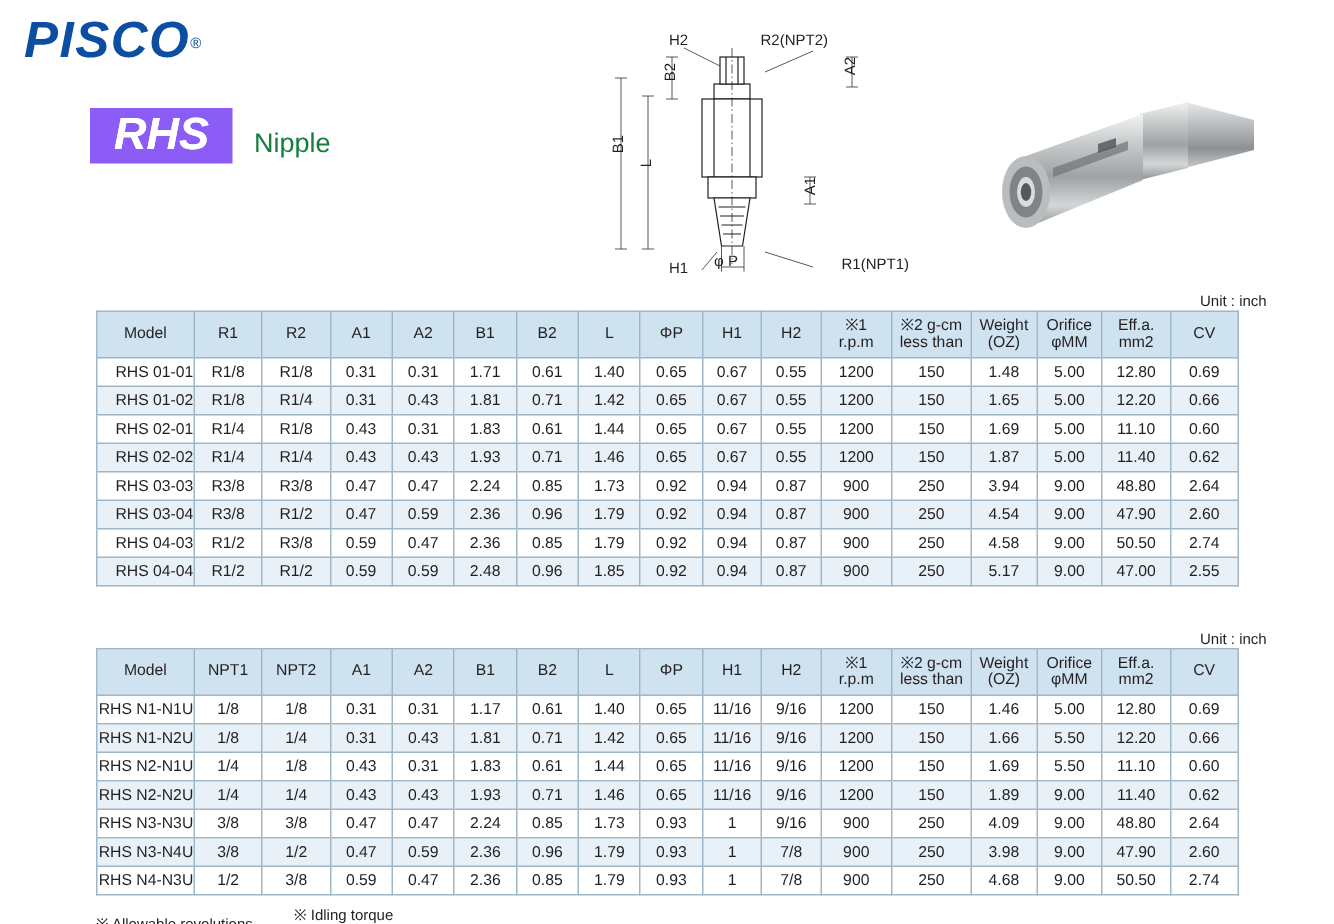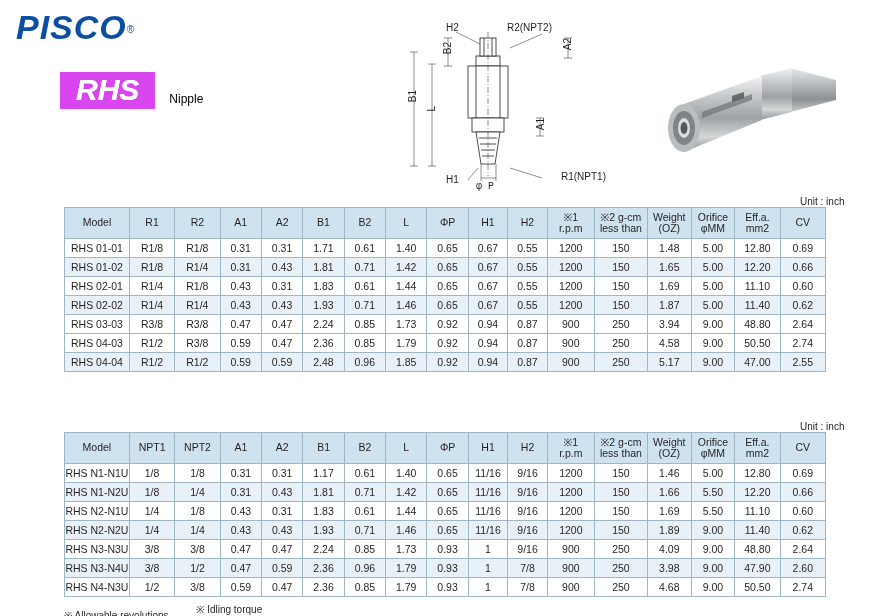--- a/index.html
+++ b/index.html
@@ -12,43 +12,43 @@
   .logo{position:absolute;left:16px;top:8px;}
   .logo-text{
     font-family:"Liberation Sans",sans-serif;
     font-size:34px;font-weight:bold;font-style:italic;
     color:#0b4ea2;letter-spacing:1px;
   }
   .logo-reg{font-size:10px;vertical-align:super;color:#0b4ea2;}
   
   .title-block{position:absolute;left:60px;top:72px;display:flex;align-items:flex-end;}
   .title-badge{
-    background:#d946ef;color:#ffffff;font-size:30px;font-weight:bold;font-style:italic;
+    background:#8b5cf6;color:#ffffff;font-size:30px;font-weight:bold;font-style:italic;
     padding:3px 16px 4px 16px;line-height:1;
     text-shadow:0 0 0 #fff;
   }
-  .title-sub{font-size:12px;color:#000000;margin-left:14px;margin-bottom:3px;}
+  .title-sub{font-size:18px;color:#15803d;margin-left:14px;margin-bottom:3px;}
   
   .drawing{position:absolute;left:390px;top:18px;width:220px;height:175px;}
   .photo{position:absolute;left:640px;top:60px;width:230px;height:120px;}
   
   .unit{position:absolute;font-size:10px;color:#231f20;}
   
   table{
     border-collapse:collapse;font-size:10.5px;color:#231f20;
     position:absolute;
   }
   table td,table th{
     border:1px solid #9fb6c6;text-align:center;vertical-align:middle;
     padding:0;height:18px;font-weight:normal;
   }
   thead th{background:#cfe2f0;height:30px;line-height:1.1;font-size:10.5px;}
   tbody tr.odd td{background:#ffffff;}
   tbody tr.even td{background:#e8f1f8;}
-  tbody td.model{text-align:center;}
+  tbody td.model{text-align:right;}
   .hdr-two{display:block;line-height:1.08;}
   .footnote{position:absolute;font-size:10px;color:#231f20;}
   
   .dtxt{position:absolute;font-size:10px;color:#231f20;font-family:"Liberation Sans",sans-serif;}
   .dtxt.vert{writing-mode:vertical-rl;transform:rotate(180deg);}
 </style>
 </head>
 <body>
 
 <div class="logo">
@@ -113,21 +113,21 @@
     </g>
   </svg>
   <span class="dtxt" style="left:56px;top:4px;">H2</span>
   <span class="dtxt" style="left:117px;top:4px;">R2(NPT2)</span>
   <span class="dtxt vert" style="left:172px;top:20px;">A2</span>
   <span class="dtxt vert" style="left:52px;top:24px;">B2</span>
   <span class="dtxt vert" style="left:17px;top:72px;">B1</span>
   <span class="dtxt vert" style="left:36px;top:88px;">L</span>
   <span class="dtxt vert" style="left:145px;top:100px;">A1</span>
   <span class="dtxt" style="left:56px;top:156px;">H1</span>
-  <span class="dtxt" style="left:86px;top:163px;font-family:Liberation Mono, monospace;">φ P</span>
+  <span class="dtxt" style="left:86px;top:151px;">φ P</span>
   <span class="dtxt" style="left:125px;top:153px;margin-left:46px;">R1(NPT1)</span>
 </div>
 
 <div class="photo">
   <svg width="230" height="120" viewBox="0 0 230 120">
     <defs>
       <linearGradient id="metal" x1="0" y1="0" x2="0" y2="1">
         <stop offset="0%" stop-color="#f2f3f3"></stop>
         <stop offset="25%" stop-color="#c9cccd"></stop>
         <stop offset="55%" stop-color="#9ea2a4"></stop>
@@ -329,20 +329,39 @@
         <td>0.92</td>
         <td>0.94</td>
         <td>0.87</td>
         <td>900</td>
         <td>250</td>
         <td>3.94</td>
         <td>9.00</td>
         <td>48.80</td>
         <td>2.64</td>
     </tr>
+    <tr class="even">
+      <td class="model">RHS 03-04</td>
+        <td>R3/8</td>
+        <td>R1/2</td>
+        <td>0.47</td>
+        <td>0.59</td>
+        <td>2.36</td>
+        <td>0.96</td>
+        <td>1.79</td>
+        <td>0.92</td>
+        <td>0.94</td>
+        <td>0.87</td>
+        <td>900</td>
+        <td>250</td>
+        <td>4.54</td>
+        <td>9.00</td>
+        <td>47.90</td>
+        <td>2.60</td>
+    </tr>
     <tr class="odd">
       <td class="model">RHS 04-03</td>
         <td>R1/2</td>
         <td>R3/8</td>
         <td>0.59</td>
         <td>0.47</td>
         <td>2.36</td>
         <td>0.85</td>
         <td>1.79</td>
         <td>0.92</td>

